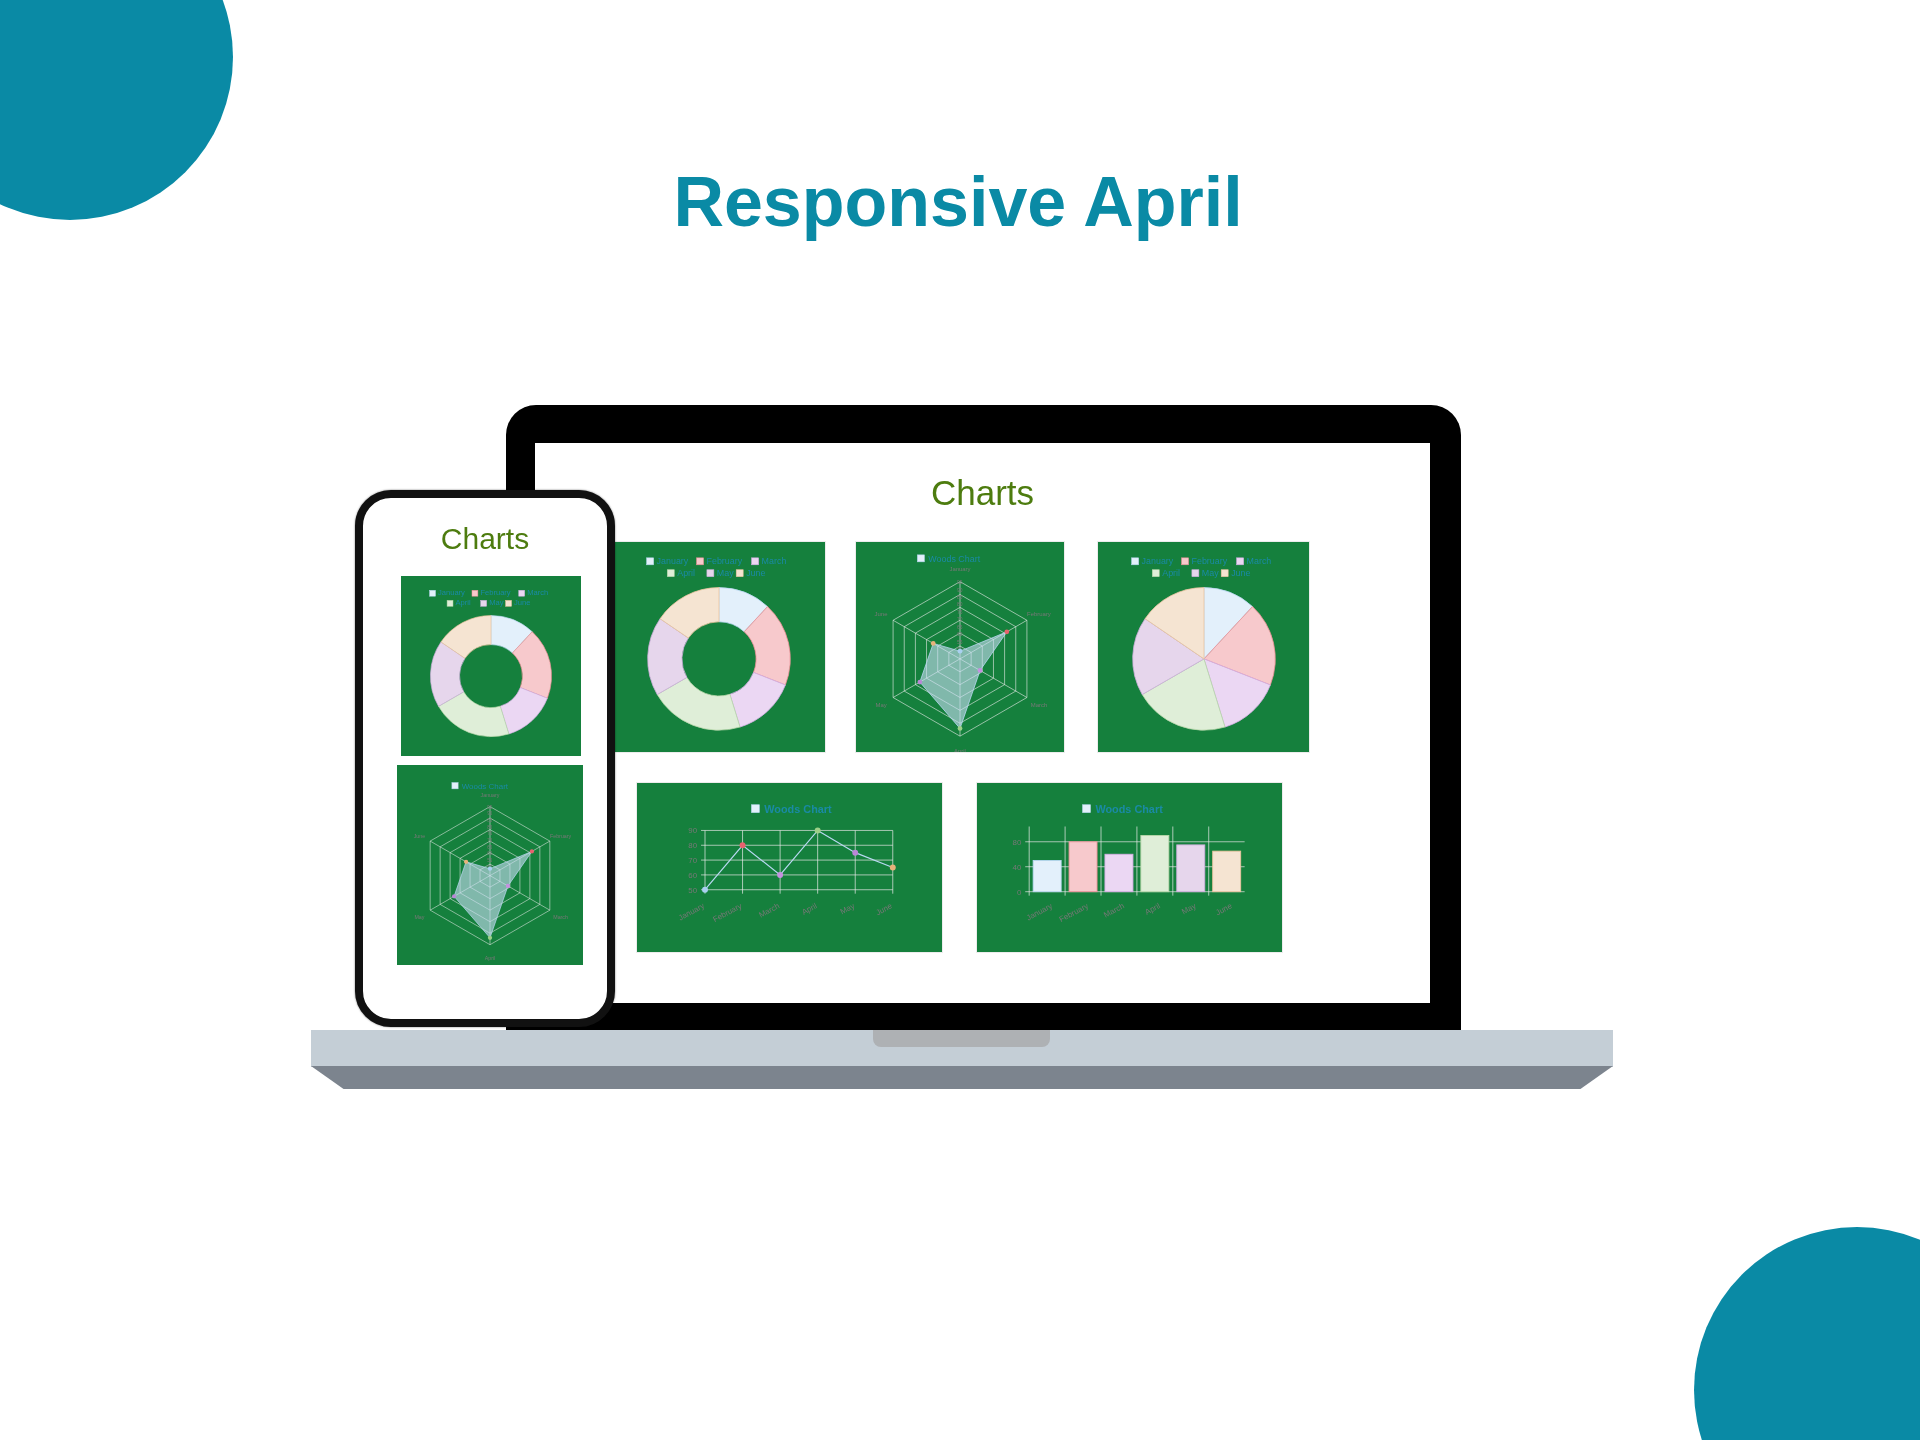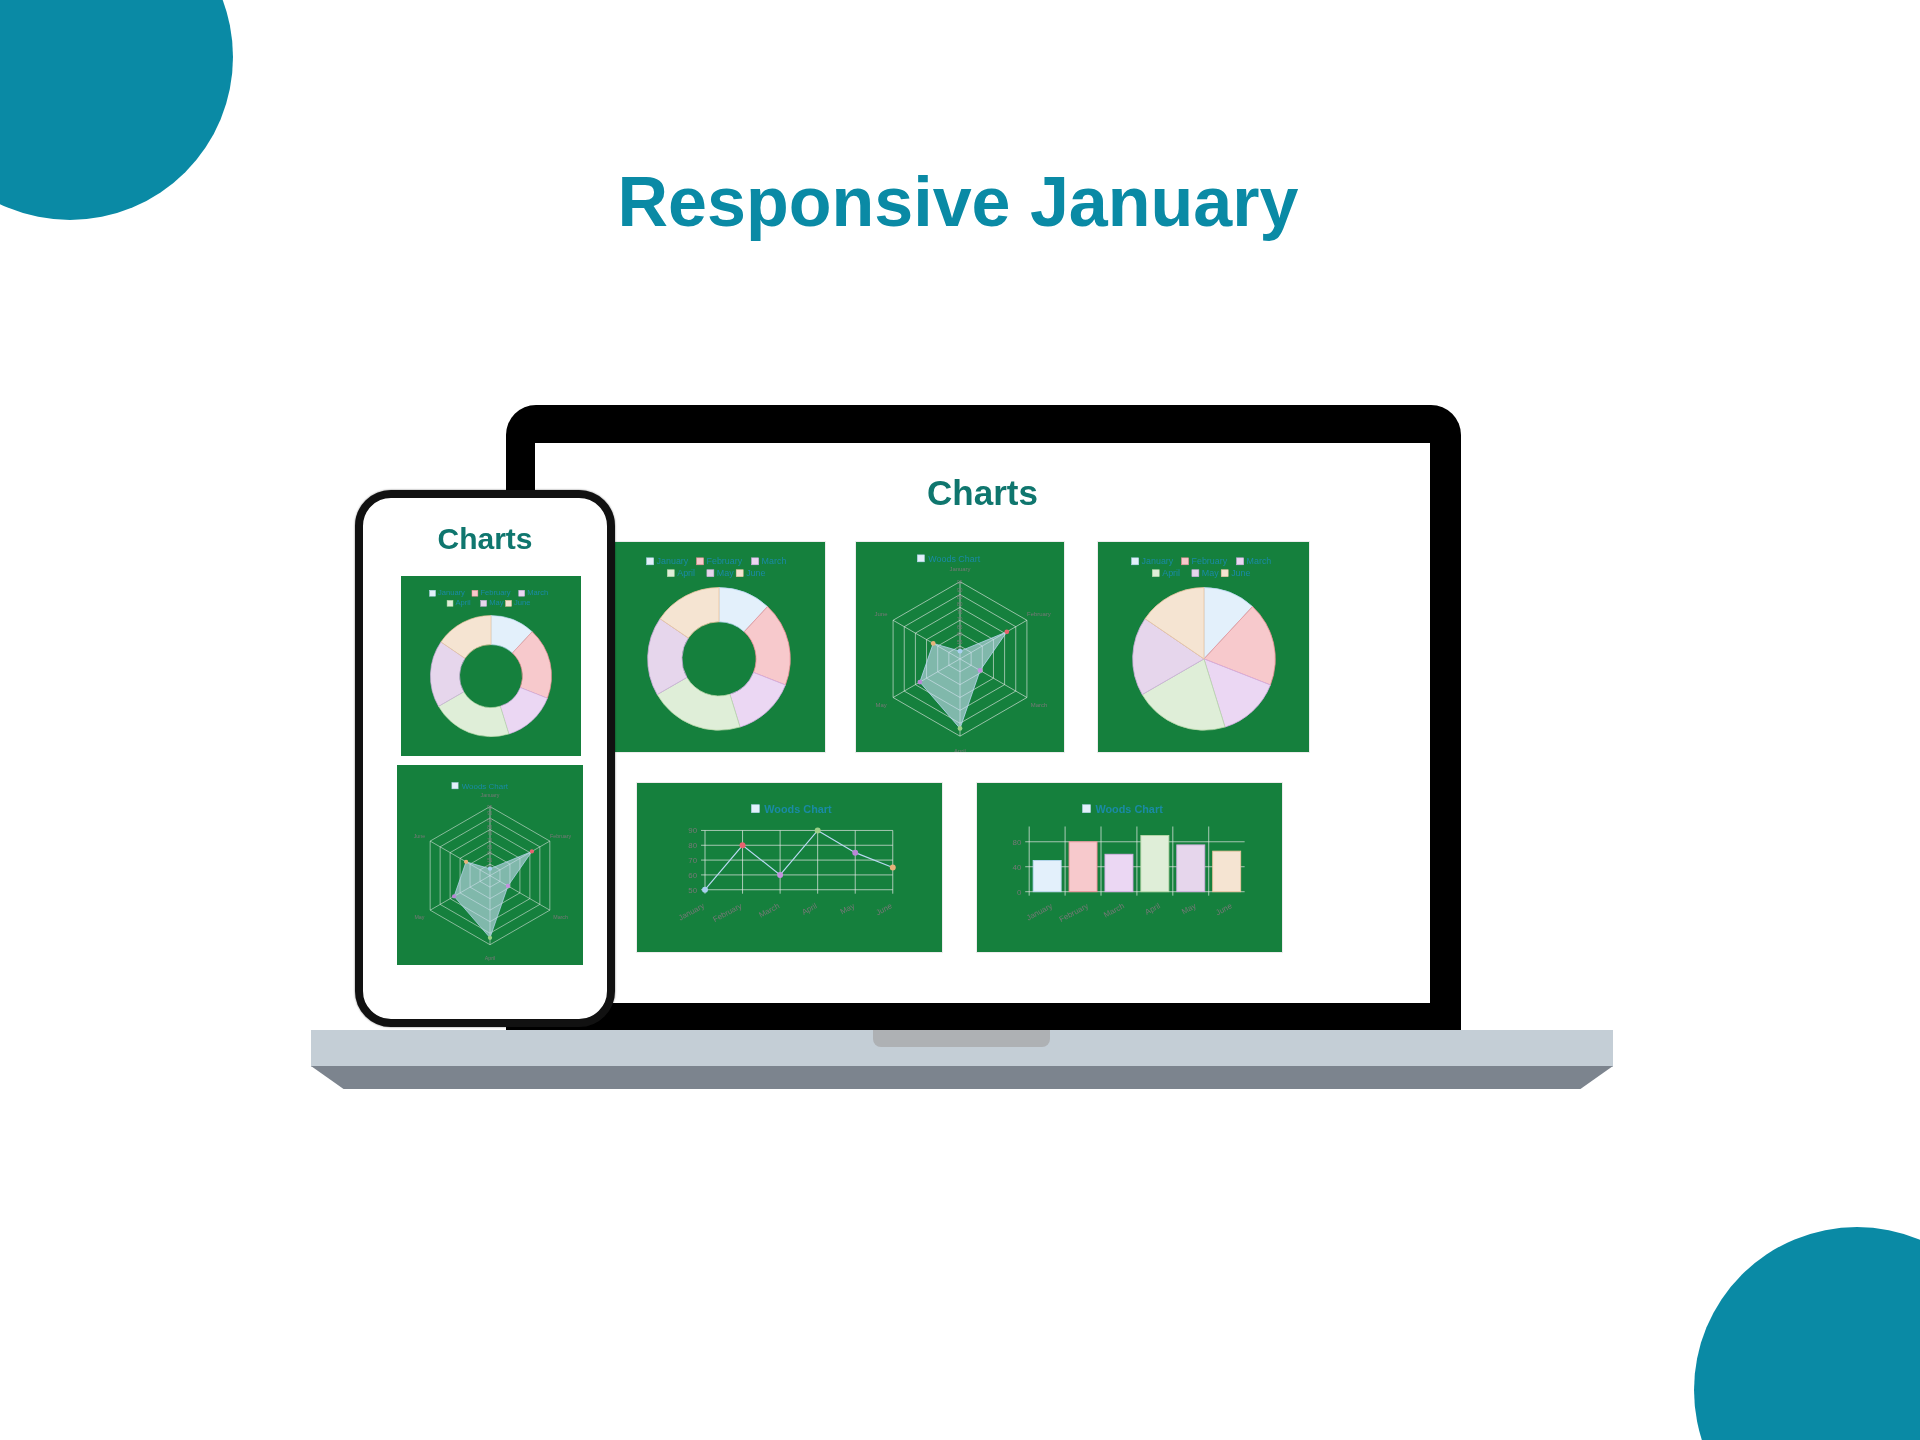--- a/index.html
+++ b/index.html
@@ -28,21 +28,21 @@
   }
   #laptop-base-bottom {
     position: absolute; left: 311px; top: 1066px; width: 1302px; height: 23px; background: #7c848e;
     clip-path: polygon(0 0, 100% 0, 97.5% 100%, 2.5% 100%);
   }
   #laptop-notch {
     position: absolute; left: 873px; top: 1030px; width: 177px; height: 17px;
     background: #aeb1b4; border-radius: 0 0 8px 8px;
   }
   .screen-title {
-    position: absolute; left: 0; right: 0; text-align: center; color: #0f766e; font-weight: 700;
+    position: absolute; left: 0; right: 0; text-align: center; color: #4d7c0f; font-weight: 400;
   }
   #laptop-title { top: 30px; font-size: 35px; }
   .card {
     position: absolute; background: #15803d; border: 1px solid #ececec; box-sizing: border-box;
   }
   .card svg { display: block; width: 100%; height: 100%; }
   
   #phone {
     position: absolute; left: 355px; top: 490px; width: 260px; height: 537px;
     box-sizing: border-box; border: 8px solid #111; border-radius: 36px; background: #fff;
@@ -52,21 +52,21 @@
   .legend-text { font-size: 9px; fill: #1a8aa5; font-family: "Liberation Sans", sans-serif; }
   .axis-text { font-size: 8px; fill: #777; font-family: "Liberation Sans", sans-serif; }
   .chart-title-text { font-size: 11px; fill: #1a8aa5; font-weight: 700; font-family: "Liberation Sans", sans-serif; }
 </style>
 </head>
 <body>
 
 <div id="circle-tl" class="deco-circle"></div>
 <div id="circle-br" class="deco-circle"></div>
 
-<div id="headline">Responsive January</div>
+<div id="headline">Responsive April</div>
 
 <div id="laptop">
   <div id="laptop-bezel"></div>
   <div id="laptop-screen">
     <div id="laptop-title" class="screen-title">Charts</div>
 
     <div class="card" style="left:77px;top:98px;width:214px;height:212px;">
       <svg viewBox="0 0 214 212">
           <rect x="34" y="16" width="7" height="7" fill="#e3f0fb" stroke="#b9d8f2" stroke-width="0.6"></rect>
           <text x="44" y="22" class="legend-text">January</text>

